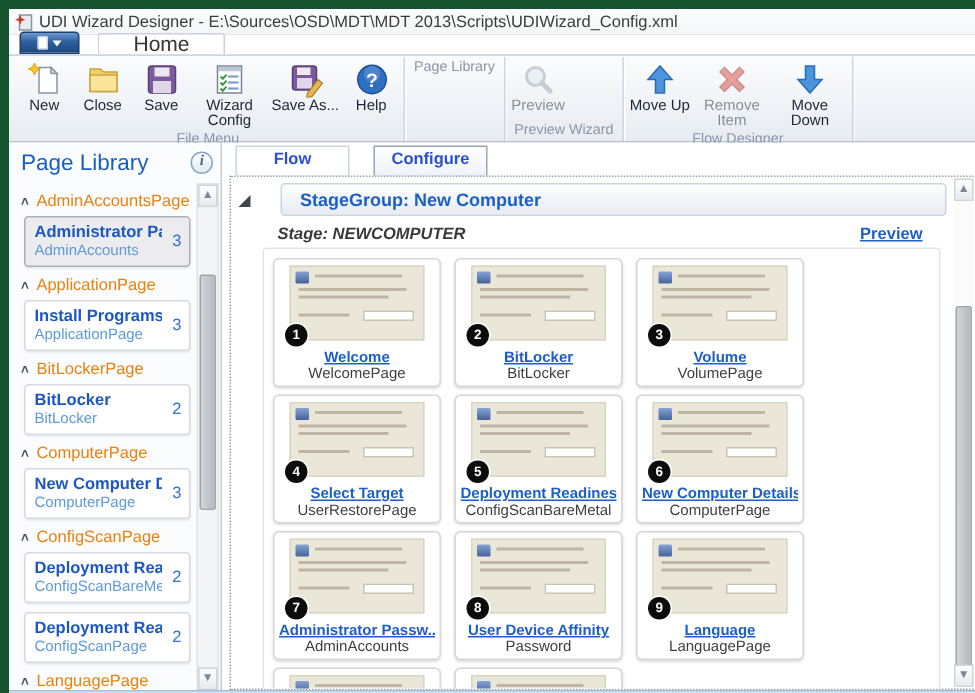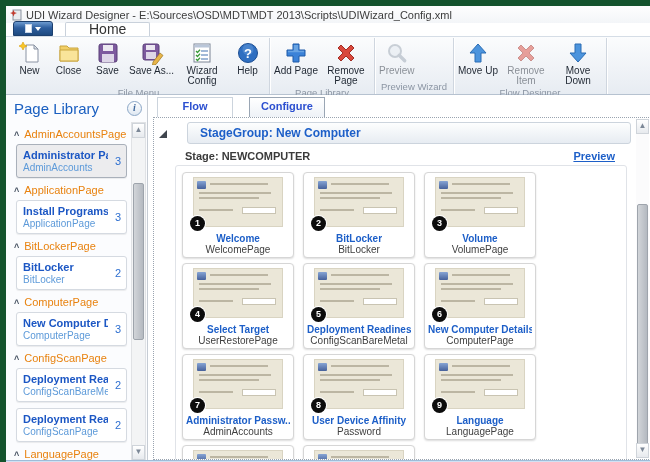--- a/index.html
+++ b/index.html
@@ -77,41 +77,41 @@
   #canvas-inner{position:absolute;top:0;left:0;right:15px;bottom:0;overflow:hidden;}
 
   #stagegroup-row{display:flex;align-items:center;margin:4px 4px 0 5px;}
   #expander{width:0;height:0;border-left:8px solid transparent;border-bottom:8px solid #3f454d;margin-top:2px;}
   #stagegroup-header{flex:1;margin-left:20px;height:20px;line-height:20px;padding-left:12px;
     font-size:12px;font-weight:bold;color:#1d5fc8;background:linear-gradient(#fdfefe,#e7ecf2);
     border:1px solid #ccd4dd;border-radius:3px;}
 
   .stage{margin:2px 8px 0 21px;}
   .stage-titlerow{display:flex;justify-content:space-between;align-items:center;padding:4px 12px 3px 10px;}
-  .stage-title{font-size:11px;font-weight:bold;color:#3a3a3a;}
+  .stage-title{font-size:11px;font-weight:bold;color:#3a3a3a;font-style:italic;}
   .stage-preview{font-size:11px;font-weight:bold;color:#1d5fc8;text-decoration:underline;}
   .stage-grid{border:1px solid #e0e3e8;border-radius:3px;background:#fff;
     padding:6px 6px 5px;display:flex;flex-wrap:wrap;gap:5px 9px;}
 
   .pcard{width:104px;background:#fff;border:1px solid #d6d6d6;border-radius:4px;
     box-shadow:0 1px 2px rgba(0,0,0,.14);padding:4px 3px 2px;}
   .pthumb{position:relative;width:88px;height:48px;margin:0 auto;background:#ebe7d8;border:1px solid #d9d4c2;}
   .pticon{position:absolute;left:3px;top:3px;width:9px;height:8px;border-radius:1px;
     background:linear-gradient(#86a4d4,#46619b);}
   .ptline{position:absolute;height:2px;background:#bcb6a3;}
   .ptline.l1{left:16px;top:5px;width:58px;}
   .ptline.l2{left:5px;top:14px;width:72px;}
   .ptline.l3{left:5px;top:19px;width:60px;}
   .ptline.l4{left:5px;top:31px;width:34px;}
   .ptbox{position:absolute;right:6px;top:29px;width:32px;height:5px;background:#fff;border:1px solid #c9c4b2;}
   .pbadge{position:absolute;left:-4px;bottom:-5px;width:15px;height:15px;border-radius:50%;
     background:#0c0c0c;color:#fff;font-size:9px;font-weight:bold;line-height:15px;text-align:center;
     box-shadow:0 0 0 1px #fff;}
   .ptitle{margin-top:6px;font-size:10px;font-weight:bold;color:#1d5fc8;text-align:center;
-    white-space:nowrap;overflow:hidden;}
+    white-space:nowrap;overflow:hidden;text-decoration:underline;}
   .psub{font-size:10px;color:#3f3f3f;text-align:center;white-space:nowrap;overflow:hidden;}
 
   
   #bottom-strip{position:absolute;left:0;right:0;bottom:0;height:5px;
     border-top:1px solid #9fbcd8;background:linear-gradient(#d3e3f4,#b9d1ea);}
 </style>
 </head>
 <body>
 
 <div id="window">
@@ -156,80 +156,61 @@
   </div>
           <div class="rbutton">
     <span class="ricon">
               <svg viewBox="0 0 24 24">
                 <rect x="3" y="3" width="18" height="18" rx="2" fill="#7d5a9e" stroke="#5a3f78"></rect>
                 <rect x="7" y="4" width="10" height="6" fill="#ece8f1"></rect>
                 <rect x="6" y="13" width="12" height="8" fill="#ded7e8"></rect>
               </svg>
             </span>
     <span class="rtext">Save</span>
-  </div>
-          <div class="rbutton">
-    <span class="ricon">
-              <svg viewBox="0 0 24 24">
-                <rect x="3" y="3" width="16" height="16" rx="2" fill="#7d5a9e" stroke="#5a3f78"></rect>
-                <rect x="6" y="4" width="9" height="5" fill="#ece8f1"></rect>
-                <rect x="6" y="11" width="10" height="7" fill="#ded7e8"></rect>
-                <path d="M13 21l7-9 3 2.4-7 9-3.6 1z" fill="#e8b54a" stroke="#9a7520" stroke-width=".7"></path>
-              </svg>
-            </span>
-    <span class="rtext">Save As...</span>
   </div>
           <div class="rbutton">
     <span class="ricon">
               <svg viewBox="0 0 24 24">
                 <rect x="4" y="3" width="16" height="18" fill="#fff" stroke="#7a8494"></rect>
                 <rect x="4.5" y="3.5" width="15" height="3" fill="#b9c6d9"></rect>
                 <path d="M6 10l1.5 1.5L10 8.8" stroke="#3a9a3a" stroke-width="1.3" fill="none"></path>
                 <rect x="11" y="9.3" width="7" height="1.4" fill="#7a9cc6"></rect>
                 <path d="M6 14l1.5 1.5L10 12.8" stroke="#3a9a3a" stroke-width="1.3" fill="none"></path>
                 <rect x="11" y="13.3" width="7" height="1.4" fill="#7a9cc6"></rect>
                 <path d="M6 18l1.5 1.5L10 16.8" stroke="#3a9a3a" stroke-width="1.3" fill="none"></path>
                 <rect x="11" y="17.3" width="7" height="1.4" fill="#7a9cc6"></rect>
               </svg>
             </span>
     <span class="rtext">Wizard Config</span>
   </div>
           <div class="rbutton">
     <span class="ricon">
               <svg viewBox="0 0 24 24">
+                <rect x="3" y="3" width="16" height="16" rx="2" fill="#7d5a9e" stroke="#5a3f78"></rect>
+                <rect x="6" y="4" width="9" height="5" fill="#ece8f1"></rect>
+                <rect x="6" y="11" width="10" height="7" fill="#ded7e8"></rect>
+                <path d="M13 21l7-9 3 2.4-7 9-3.6 1z" fill="#e8b54a" stroke="#9a7520" stroke-width=".7"></path>
+              </svg>
+            </span>
+    <span class="rtext">Save As...</span>
+  </div>
+          <div class="rbutton">
+    <span class="ricon">
+              <svg viewBox="0 0 24 24">
                 <circle cx="12" cy="12" r="9.5" fill="#2f6fc1" stroke="#1d4f94"></circle>
                 <circle cx="12" cy="8.5" r="5.5" fill="#5b93d6" opacity=".6"></circle>
                 <text x="12" y="17" text-anchor="middle" font-size="13" font-weight="bold" fill="#fff" font-family="Liberation Sans,sans-serif">?</text>
               </svg>
             </span>
     <span class="rtext">Help</span>
   </div>
         </div>
     <div class="rlabel">File Menu</div>
   </div>
       <div class="rgroup">
-    <div class="rbuttons">
-          <div class="rbutton">
-    <span class="ricon">
-              <svg viewBox="0 0 24 24">
-                <path d="M9 3h6v6h6v6h-6v6H9v-6H3V9h6z" fill="#3b82d8" stroke="#1f5aa8"></path>
-                <path d="M9.8 4h4.4v5.8H20v1.5H4v-1.5h5.8z" fill="#7db2e8" opacity=".7"></path>
-              </svg>
-            </span>
-    <span class="rtext">Add Page</span>
-  </div>
-          <div class="rbutton">
-    <span class="ricon">
-              <svg viewBox="0 0 24 24">
-                <path d="M4 7l3-3 5 5 5-5 3 3-5 5 5 5-3 3-5-5-5 5-3-3 5-5z" fill="#d9483c" stroke="#a32d24"></path>
-              </svg>
-            </span>
-    <span class="rtext">Remove Page</span>
-  </div>
-        </div>
     <div class="rlabel">Page Library</div>
   </div>
       <div class="rgroup">
     <div class="rbuttons">
           <div class="rbutton disabled">
     <span class="ricon">
               <svg viewBox="0 0 24 24">
                 <circle cx="10" cy="10" r="6" fill="#e3e9f0" stroke="#9aa5b2" stroke-width="2"></circle>
                 <path d="M14.2 14.2l5.5 5.5" stroke="#9aa5b2" stroke-width="3.4" stroke-linecap="round"></path>
               </svg>

